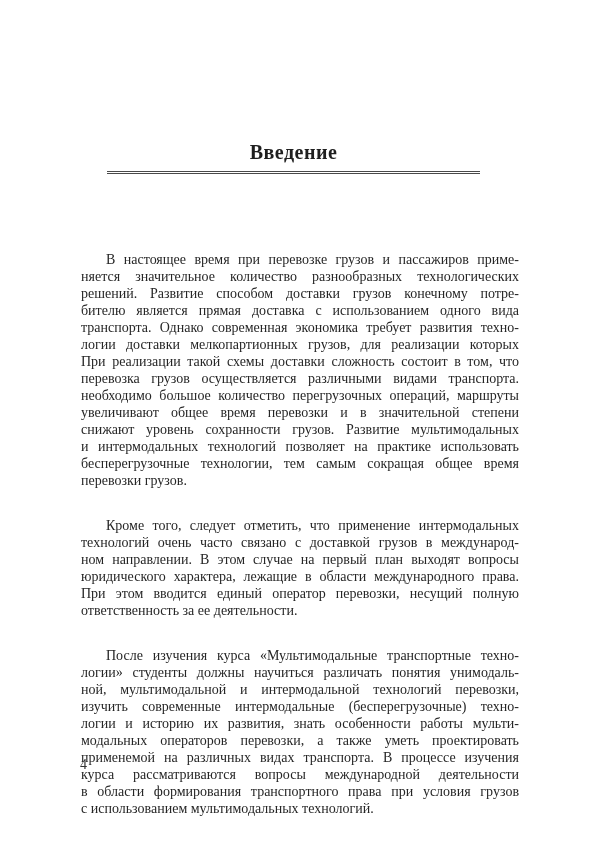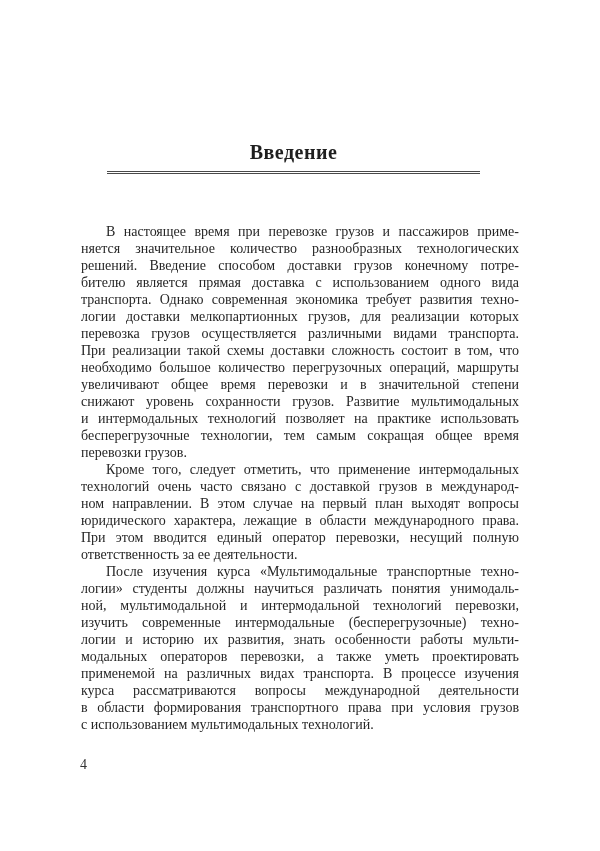--- a/index.html
+++ b/index.html
@@ -42,20 +42,21 @@
   }
   .line {
     text-align: justify;
     text-align-last: justify;
   }
   .line.last {
     text-align-last: left;
   }
   .line.indent {
     text-indent: 25px;
+    margin-top: 28px;
   }
   .page-number {
     position: absolute;
     top: 757px;
     left: 80px;
     font-size: 14px;
     color: #333333;
   }
 </style>
 </head>
@@ -65,26 +66,26 @@
 
   <div class="title-block">
     <div class="page-title">Введение</div>
     <div class="title-rule"></div>
   </div>
 
   <div class="body-text">
       <div>
         <div class="line indent">В настоящее время при перевозке грузов и пассажиров приме-</div>
         <div class="line">няется значительное количество разнообразных технологических</div>
-        <div class="line">решений. Введение способом доставки грузов конечному потре-</div>
+        <div class="line">решений. Развитие способом доставки грузов конечному потре-</div>
         <div class="line">бителю является прямая доставка с использованием одного вида</div>
         <div class="line">транспорта. Однако современная экономика требует развития техно-</div>
         <div class="line">логии доставки мелкопартионных грузов, для реализации которых</div>
+        <div class="line">При реализации такой схемы доставки сложность состоит в том, что</div>
         <div class="line">перевозка грузов осуществляется различными видами транспорта.</div>
-        <div class="line">При реализации такой схемы доставки сложность состоит в том, что</div>
         <div class="line">необходимо большое количество перегрузочных операций, маршруты</div>
         <div class="line">увеличивают общее время перевозки и в значительной степени</div>
         <div class="line">снижают уровень сохранности грузов. Развитие мультимодальных</div>
         <div class="line">и интермодальных технологий позволяет на практике использовать</div>
         <div class="line">бесперегрузочные технологии, тем самым сокращая общее время</div>
         <div class="line last">перевозки грузов.</div>
       </div>
       <div>
         <div class="line indent">Кроме того, следует отметить, что применение интермодальных</div>
         <div class="line">технологий очень часто связано с доставкой грузов в международ-</div>

